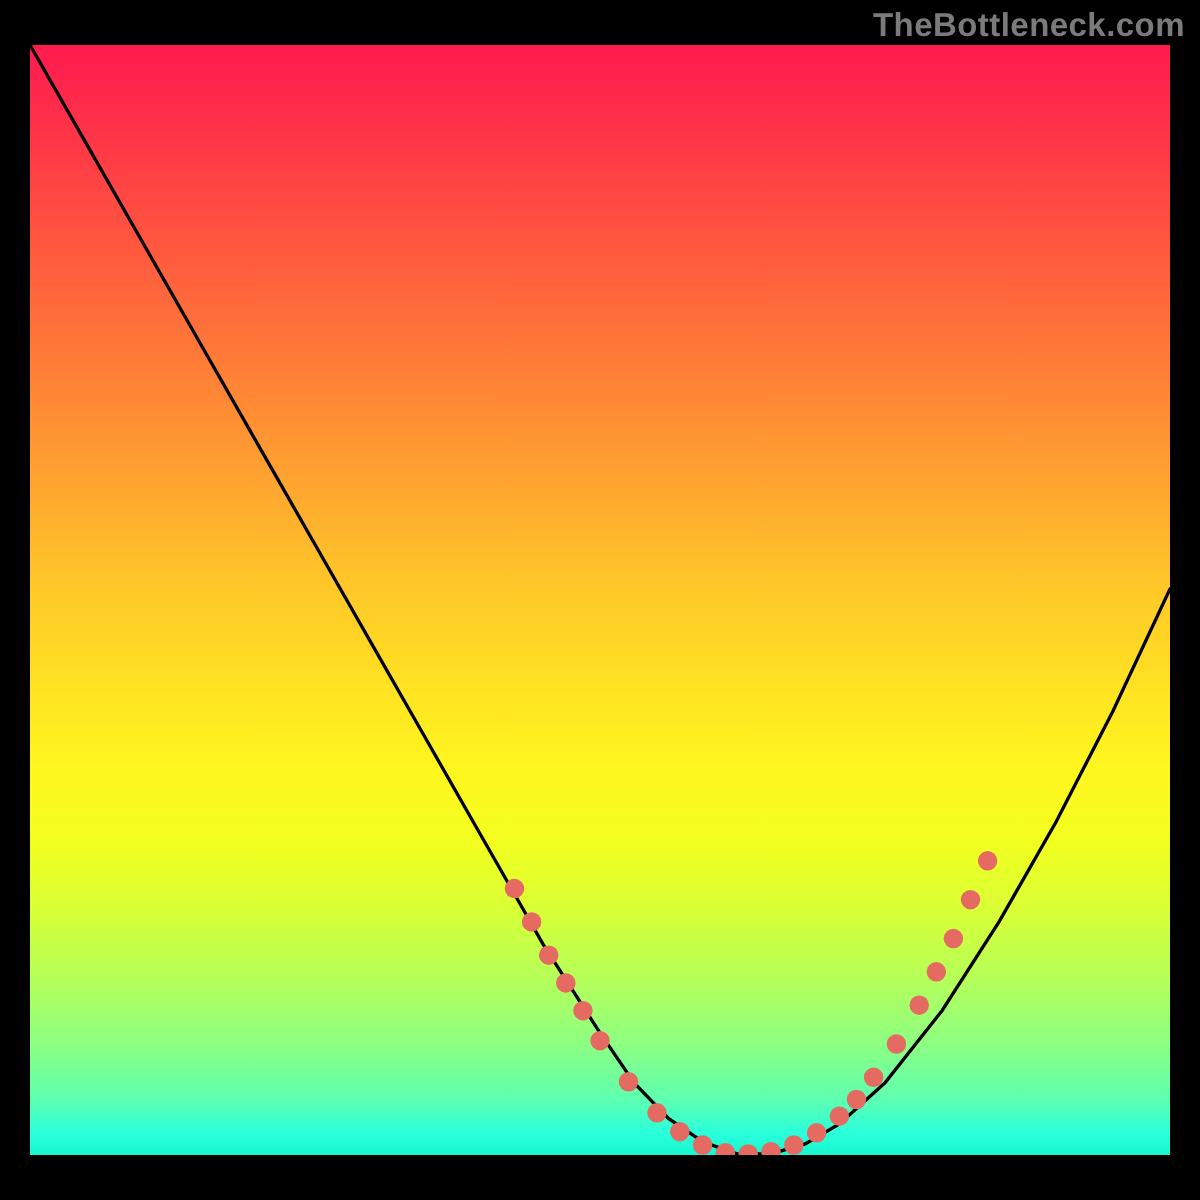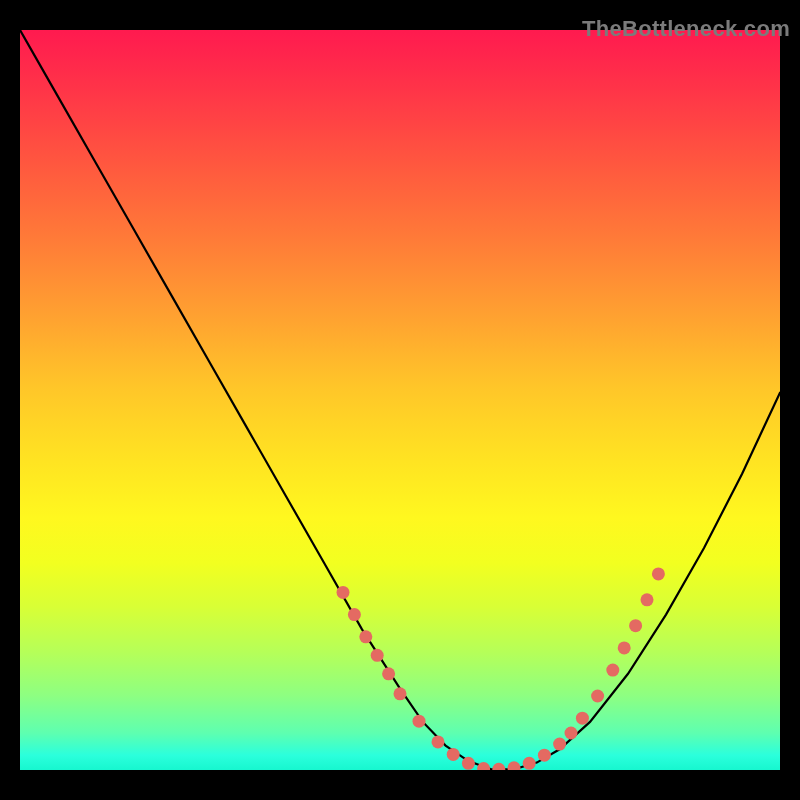--- a/index.html
+++ b/index.html
@@ -12,21 +12,21 @@
     font-family: Arial, Helvetica, sans-serif;
   }
   .chart-wrap {
     position: relative;
     width: 800px;
     height: 800px;
     background: #000;
   }
   .watermark {
     position: absolute;
-    top: 16px;
+    top: 4px;
     right: 10px;
     color: #7b7b7b;
     font-size: 22px;
     font-weight: 600;
     letter-spacing: 0.3px;
     z-index: 3;
   }
   .plot-area {
     position: absolute;
     left: 20px;

